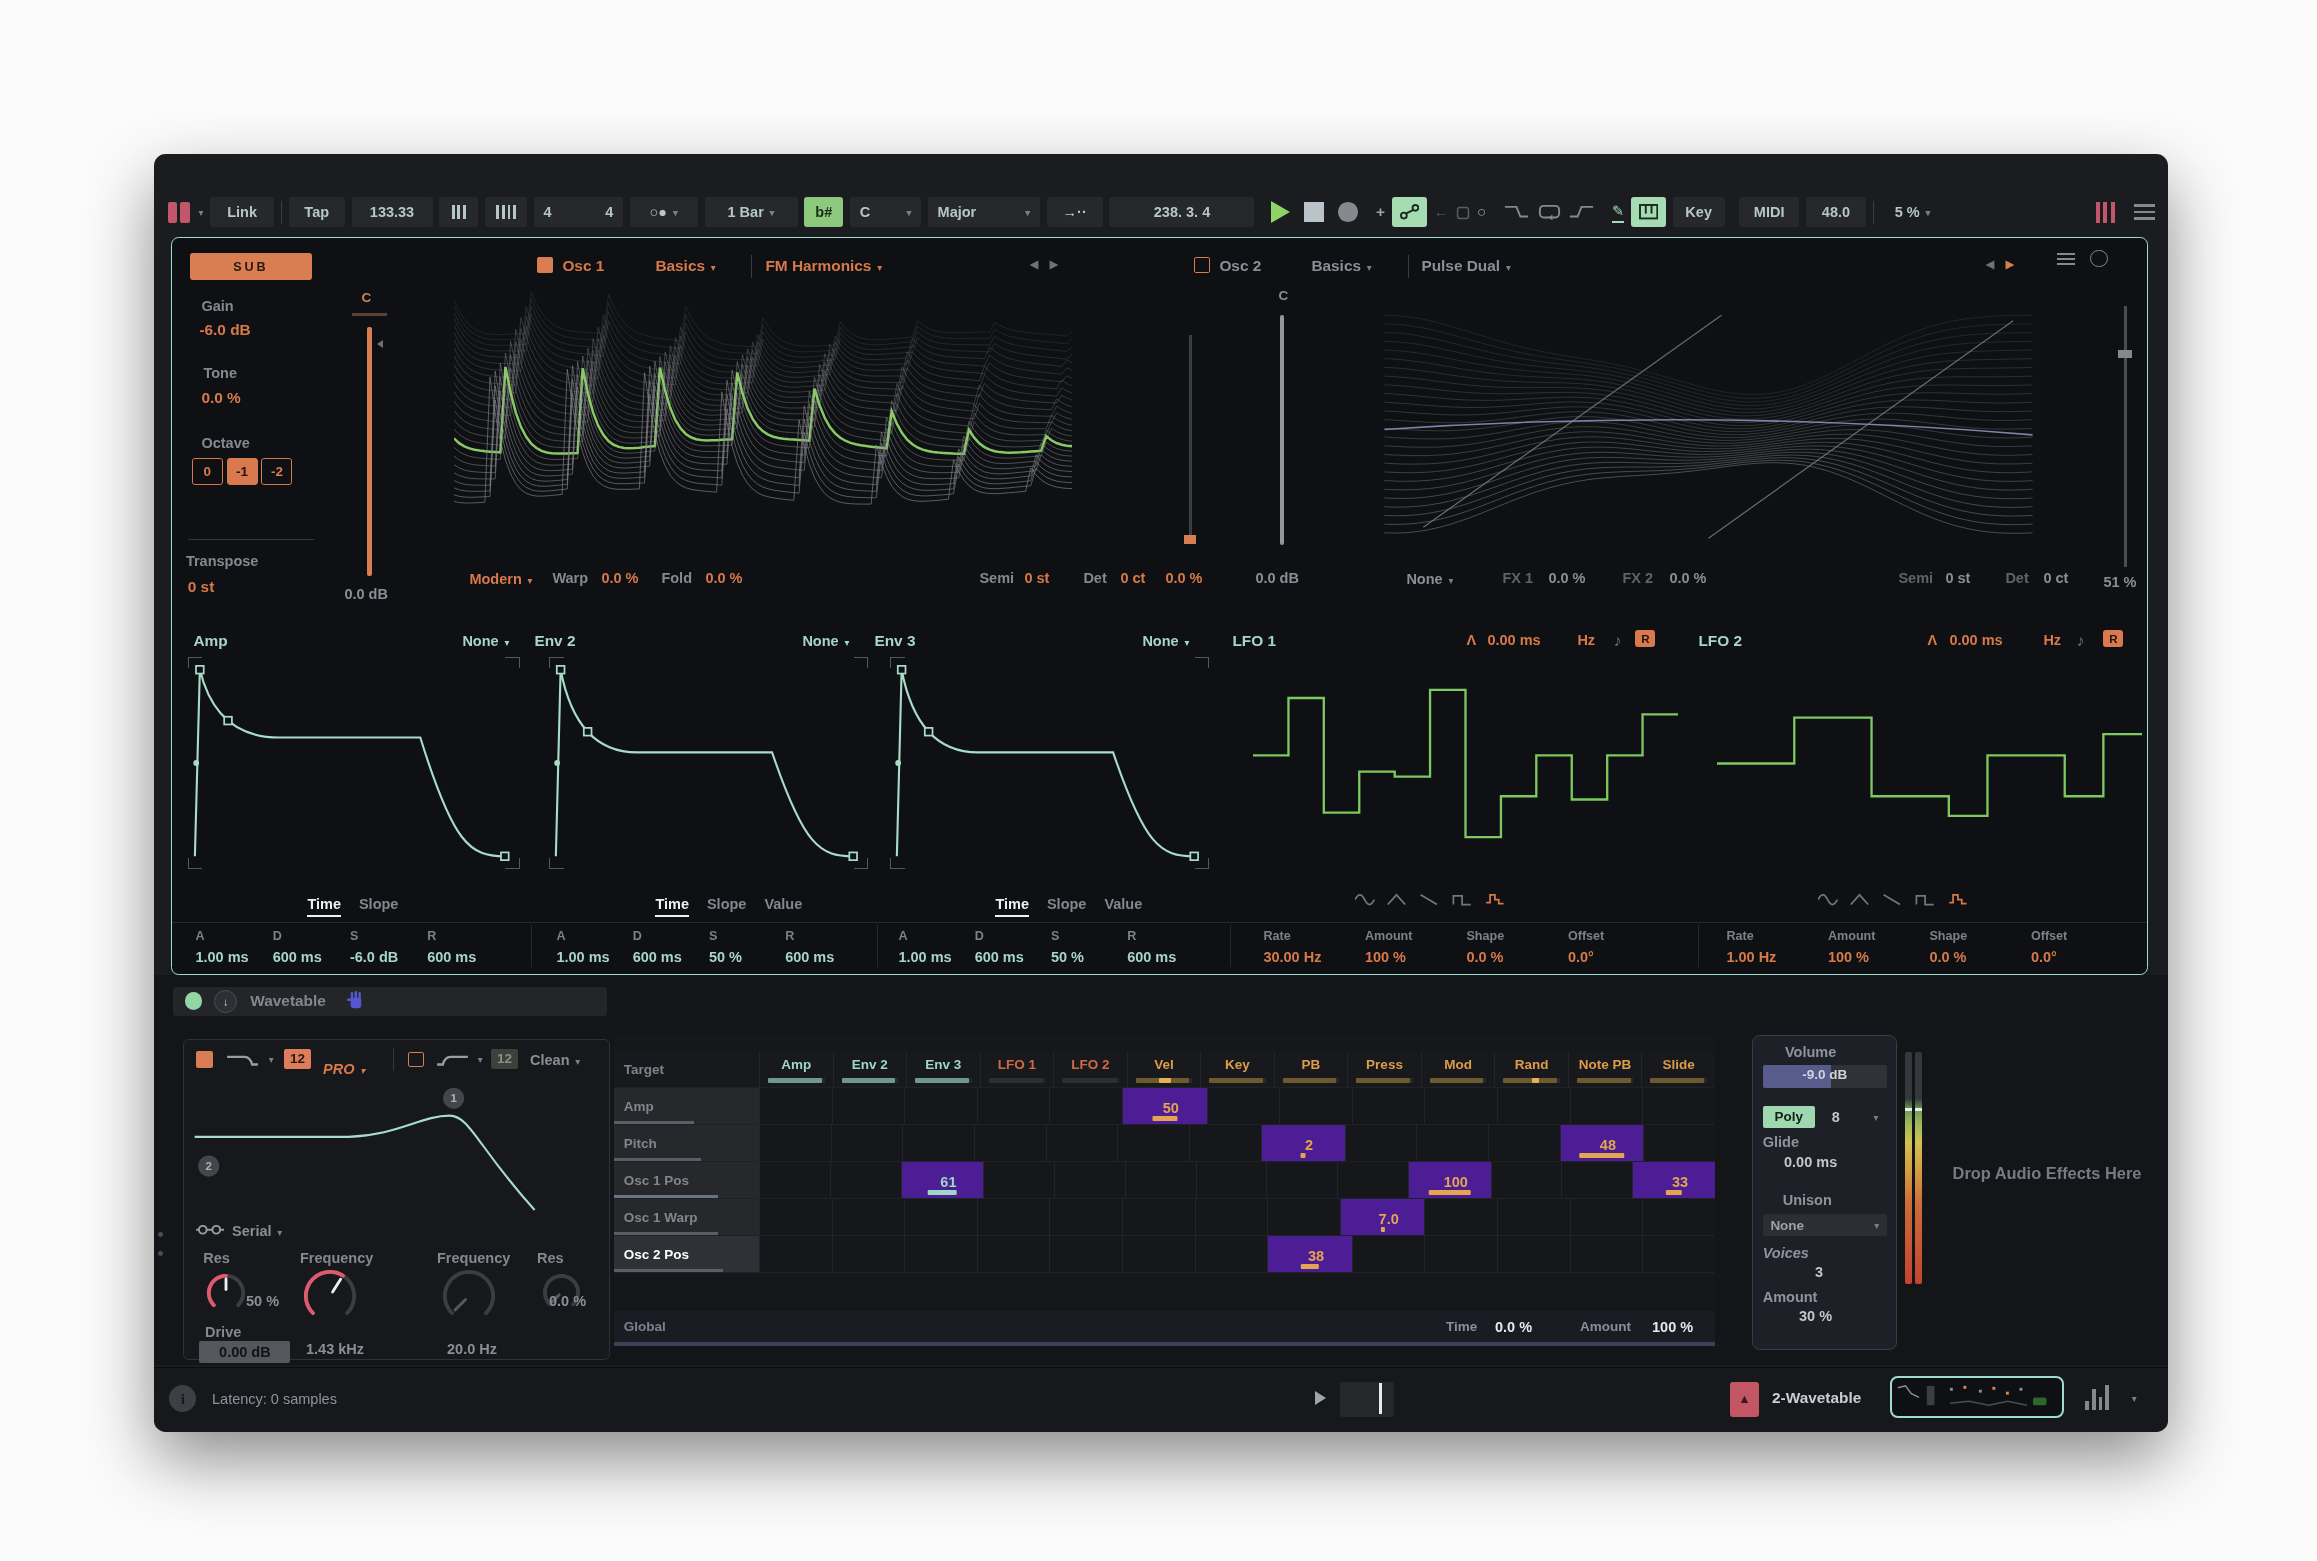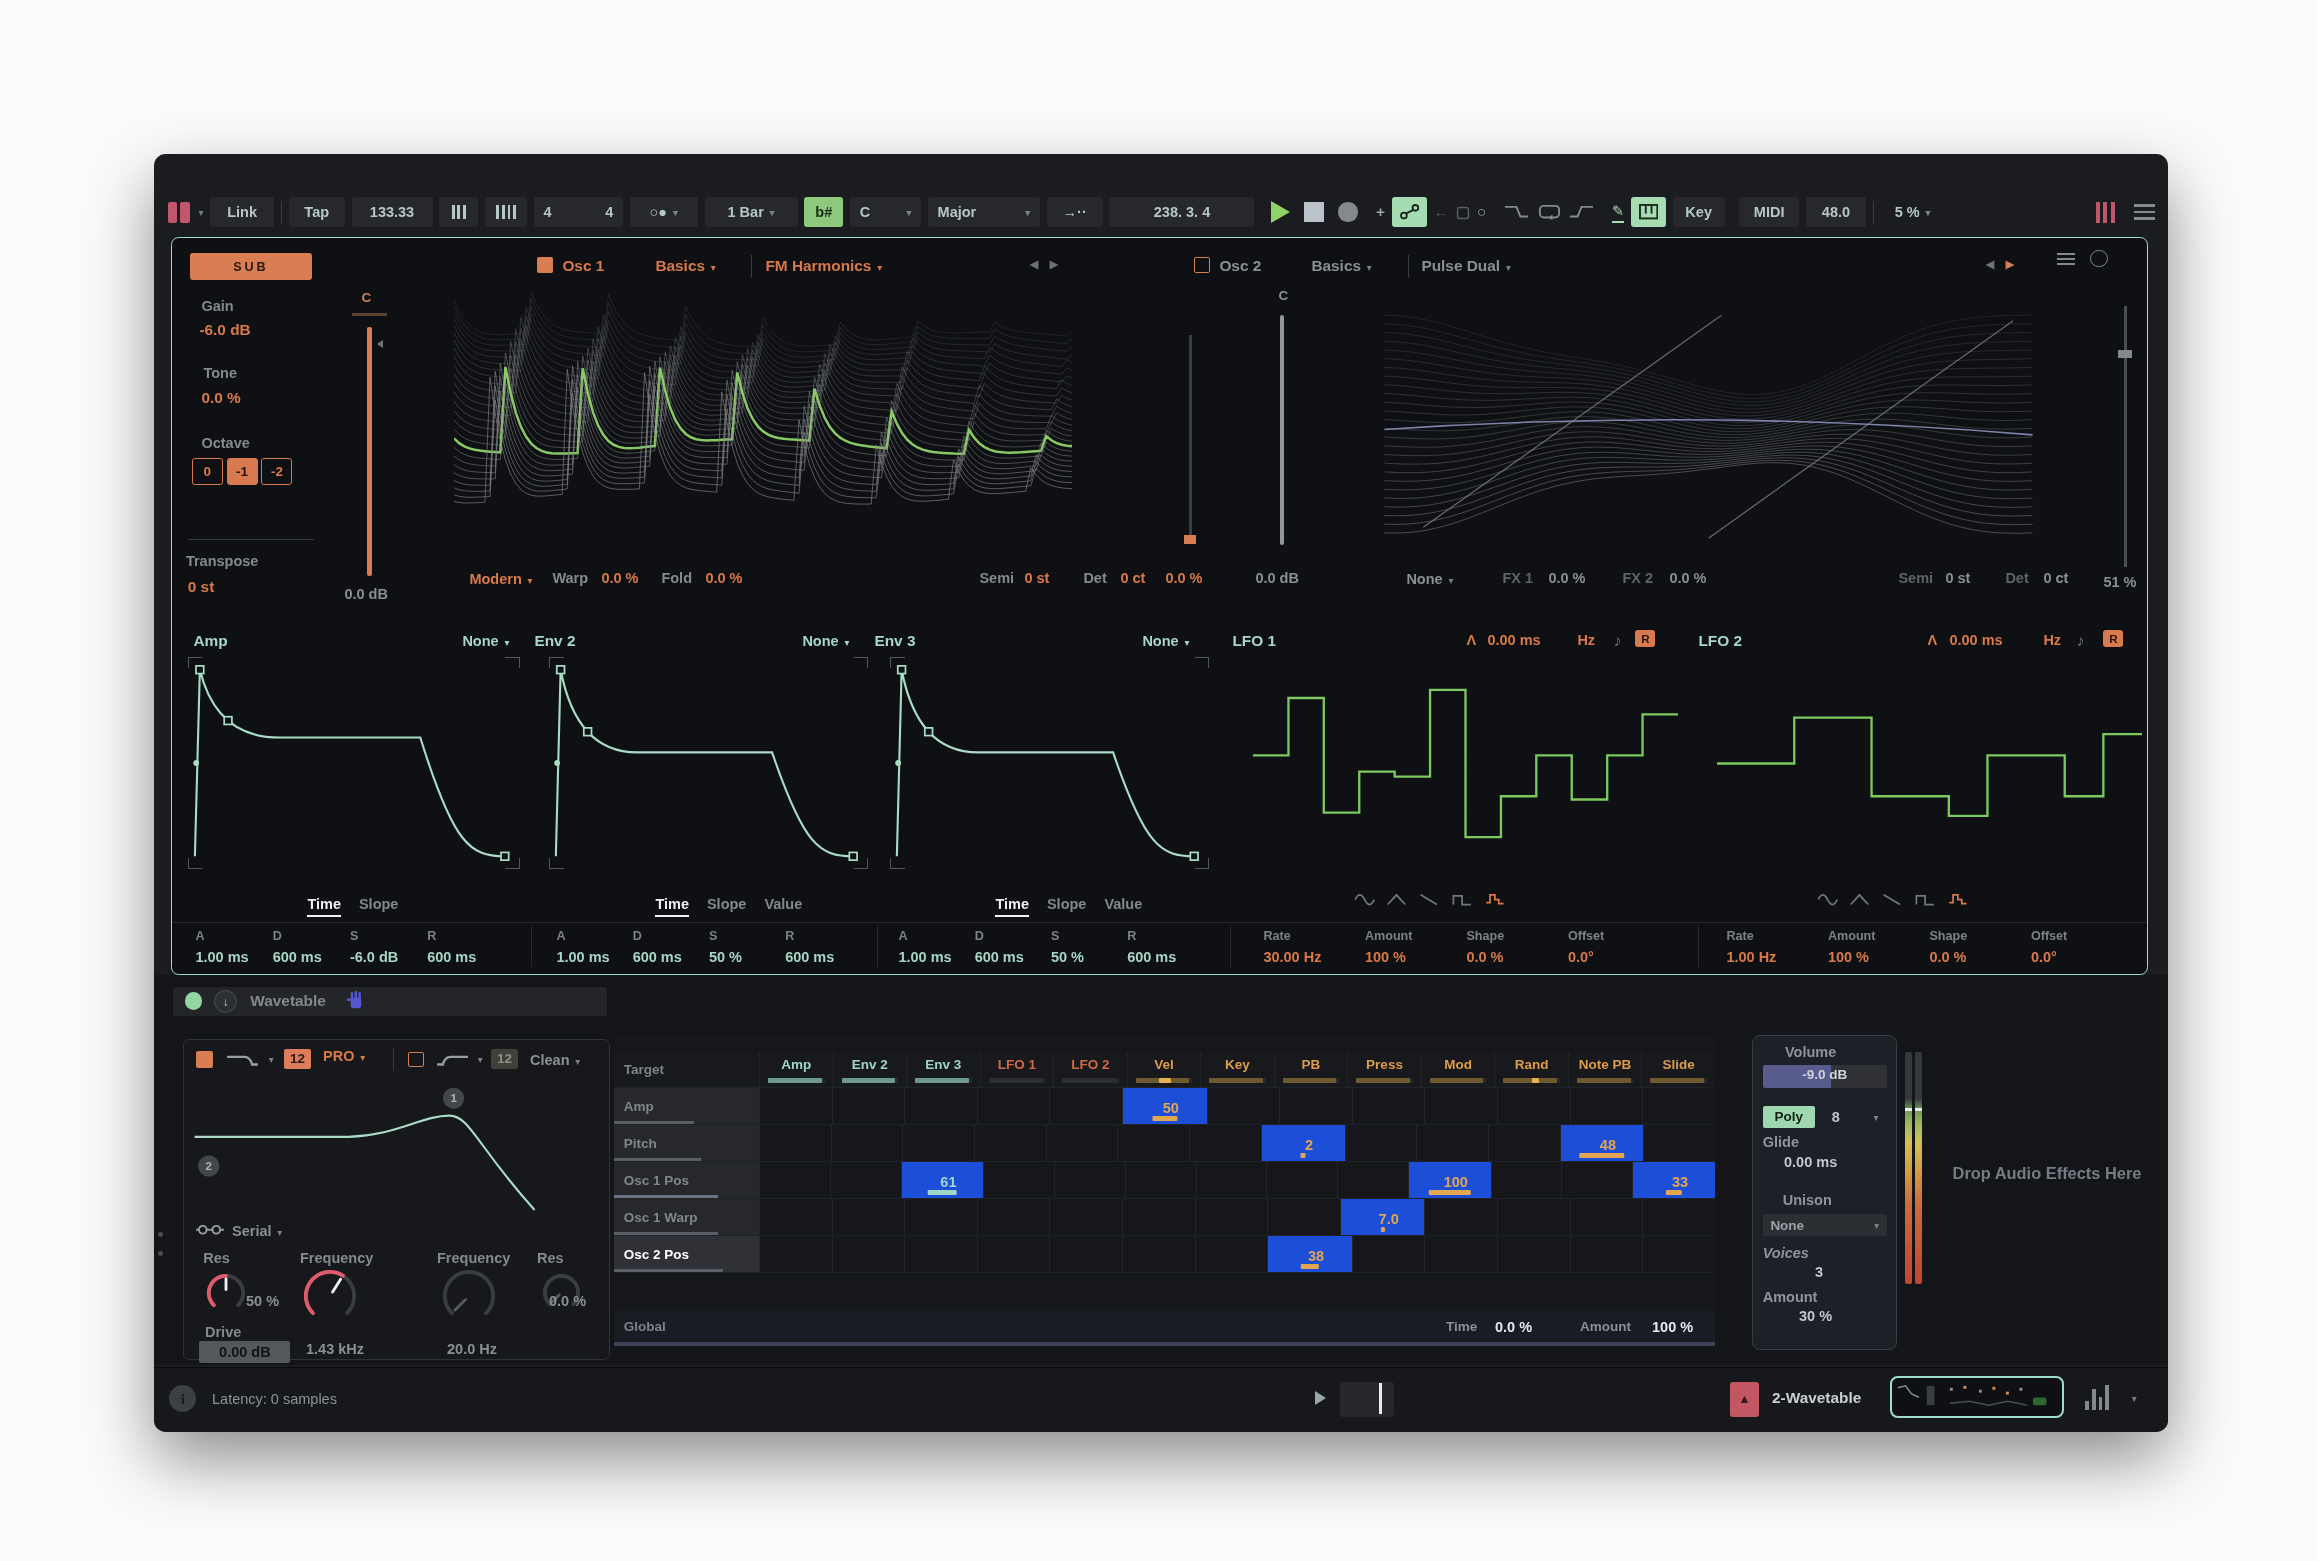--- a/index.html
+++ b/index.html
@@ -50,21 +50,21 @@
   .mxrow{display:flex;height:36px;border-bottom:1px solid #1e2126;position:relative;}
   .mxhead{height:35px;background:#17191d;margin-top:17px;}
   .mxlabel{width:145px;flex:0 0 145px;background:#26282c;color:#82868c;font-size:13.5px;font-weight:bold;display:flex;align-items:center;padding-left:9.7px;box-sizing:border-box;position:relative;}
   .mxrow.sel .mxlabel{background:#2f3136;color:#ffffff;}
   .mxhead .mxlabel{background:transparent;}
   .mxcol{flex:1;border-left:1px solid #23252a;position:relative;display:flex;align-items:flex-start;justify-content:center;flex-direction:column;}
   .mxhead .mxcol{align-items:center;justify-content:flex-start;padding-top:4.8px;font-size:13.5px;font-weight:bold;}
   .mxmeter{position:absolute;bottom:3.9px;left:11%;width:78%;height:4.8px;background:#26282c;border-radius:1px;}
   .mxmeterfill{position:absolute;left:0;top:0;height:100%;border-radius:1px;}
   .mxmeterhl{position:absolute;top:0;height:100%;border-radius:1px;}
-  .mxcell.filled{background:#1d4ed8;padding-left:12px;}
+  .mxcell.filled{background:#4c1d95;padding-left:12px;}
   .mxval{width:100%;text-align:center;font-size:14.5px;font-weight:bold;margin-top:3.9px;}
   .mxbar{position:absolute;bottom:2.9px;left:50%;transform:translateX(-50%);height:4.8px;border-radius:1px;}
   .mxlbar{position:absolute;left:0;bottom:0;height:2.9px;background:#5a5e66;}
   .mxfill{flex:1;border-bottom:none;}
   .mxglobal{height:35px;background:#1a1c24;border-bottom:4.8px solid #3d4157;display:flex;align-items:center;position:relative;}
   
   .outp{position:absolute;left:1598px;top:60px;width:145px;height:315px;background:#1d2026;border:1px solid #3a3d45;border-radius:7.7px;box-sizing:border-box;}
   .olab{color:#8f939b;font-size:14.5px;font-weight:bold;}
   .ovalue{color:#c3c7cd;font-size:14.5px;font-weight:bold;}
   .meterbar{position:absolute;width:6.8px;height:232px;border-radius:1.9px;background:linear-gradient(180deg,#34373b 0%,#34373b 20%,#6f9d55 25%,#9fb85a 31%,#d3c052 39%,#d49a41 52%,#cc6b38 66%,#c2442e 100%);}
@@ -535,21 +535,21 @@
       </svg>
     </div>
 
     <div class="fpanel">
       <div class="abs" style="left:11.6px;top:10.6px;width:17.4px;height:17.4px;background:#d97e52;border-radius:1.9px;"></div>
       <svg class="abs" style="left:41px;top:11.6px;" width="35" height="15.4" viewBox="0 0 36 16">
             <path d="M2 5 H20 Q26 5 28 13 H34" stroke="#9a9ea4" stroke-width="2.4" fill="none"></path>
           </svg>
       <div class="abs caret" style="left:79px;top:13.5px;">▾</div>
       <div class="abs" style="left:100px;top:8.7px;width:27px;height:20px;background:#dd7d5c;border-radius:1.9px;color:#2a1a12;font-size:13.5px;font-weight:bold;text-align:center;line-height:20px;">12</div>
-      <div class="abs" style="left:139px;top:7px;"><span class="oval">PRO</span><span class="caret" style="color:#d8794a;">▾</span></div>
+      <div class="abs" style="left:139px;top:20px;font-style:italic;"><span class="oval">PRO</span><span class="caret" style="color:#d8794a;">▾</span></div>
       <div class="abs" style="left:209px;top:7.7px;width:1px;height:23px;background:#35383c;"></div>
       <div class="abs" style="left:224px;top:11.6px;width:13.5px;height:13.5px;border:1.9px solid #d97e52;border-radius:1.9px;"></div>
       <svg class="abs" style="left:251px;top:11.6px;" width="35" height="15.4" viewBox="0 0 36 16">
             <path d="M2 13 H8 Q10 5 16 5 H34" stroke="#9a9ea4" stroke-width="2.4" fill="none"></path>
           </svg>
       <div class="abs caret" style="left:288px;top:13.5px;">▾</div>
       <div class="abs" style="left:307px;top:8.7px;width:27px;height:20px;background:#3e4139;border-radius:1.9px;color:#8b8f85;font-size:13.5px;font-weight:bold;text-align:center;line-height:20px;">12</div>
       <div class="abs" style="left:346px;top:10.6px;"><span class="gval">Clean</span><span class="caret">▾</span></div>
 
       <div class="chart" style="left:9.7px;top:41px;width:406px;height:133px;"><svg width="406" height="133" viewBox="0 0 420 138">

